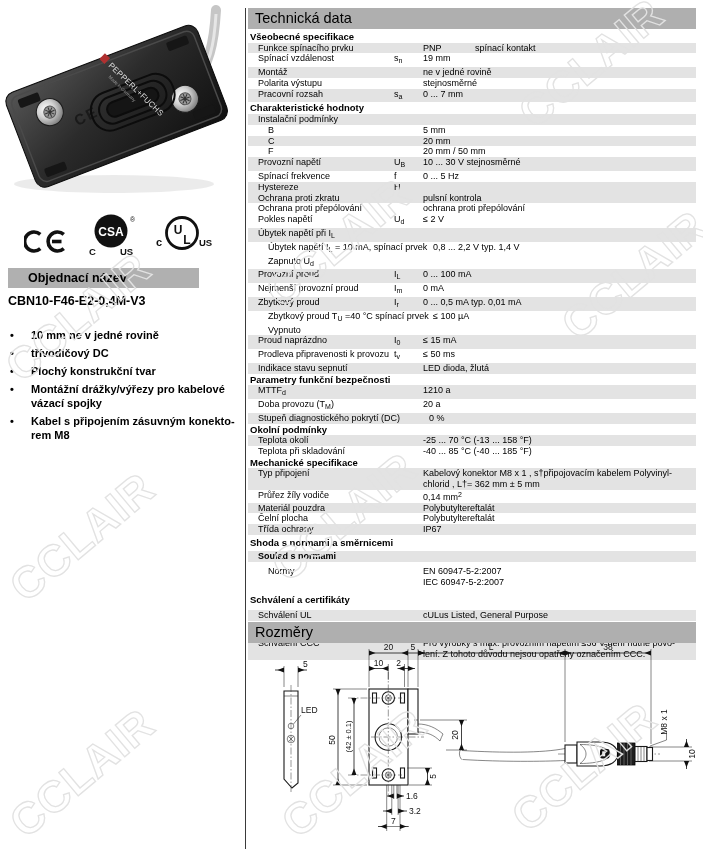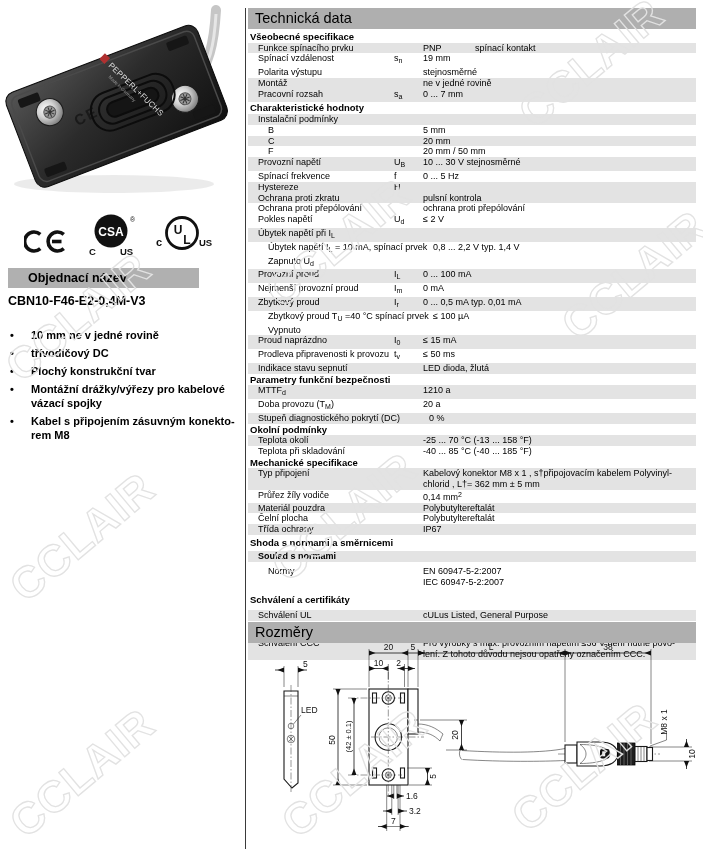--- a/index.html
+++ b/index.html
@@ -186,36 +186,36 @@
         </div>
         <div class="trow">
           <div class="tl">
             <div>Spínací vzdálenost</div>
           </div>
           <div class="ts">s<sub>n</sub></div>
           <div class="tv">
             <div>19 mm</div>
           </div>
         </div>
+        <div class="trow sh">
+          <div class="tl">
+            <div>Montáž</div>
+          </div>
+          <div class="ts"></div>
+          <div class="tv">
+            <div>ne v jedné rovině</div>
+          </div>
+        </div>
         <div class="trow">
           <div class="tl">
             <div>Polarita výstupu</div>
           </div>
           <div class="ts"></div>
           <div class="tv">
             <div>stejnosměrné</div>
-          </div>
-        </div>
-        <div class="trow sh">
-          <div class="tl">
-            <div>Montáž</div>
-          </div>
-          <div class="ts"></div>
-          <div class="tv">
-            <div>ne v jedné rovině</div>
           </div>
         </div>
         <div class="trow sh">
           <div class="tl">
             <div>Pracovní rozsah</div>
           </div>
           <div class="ts">s<sub>a</sub></div>
           <div class="tv">
             <div>0 ... 7 mm</div>
           </div>

